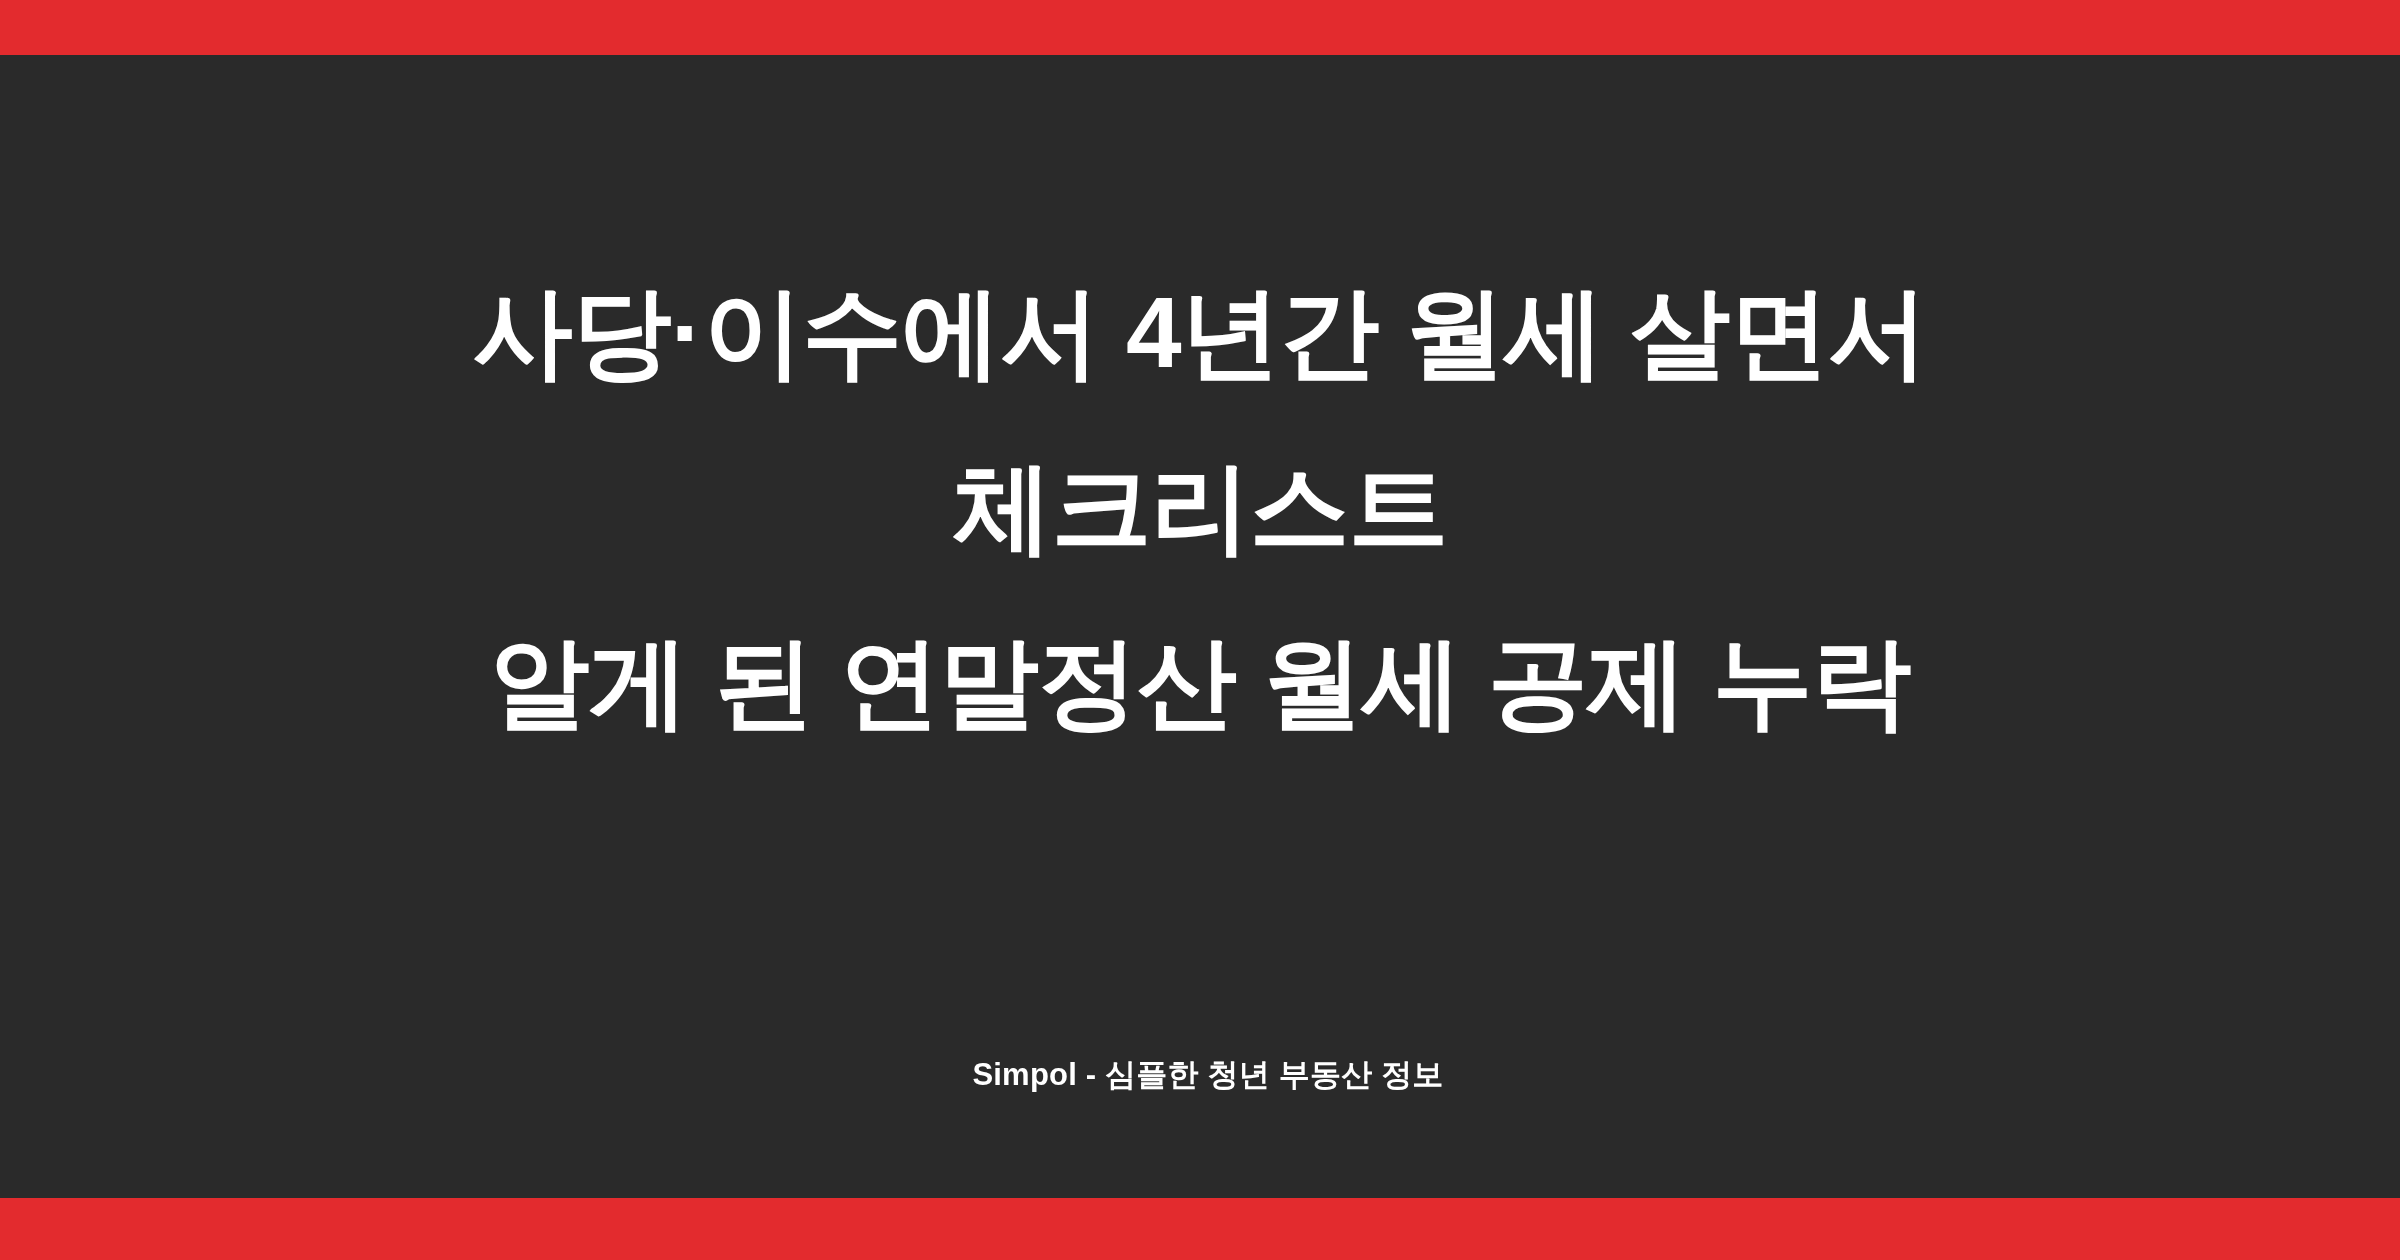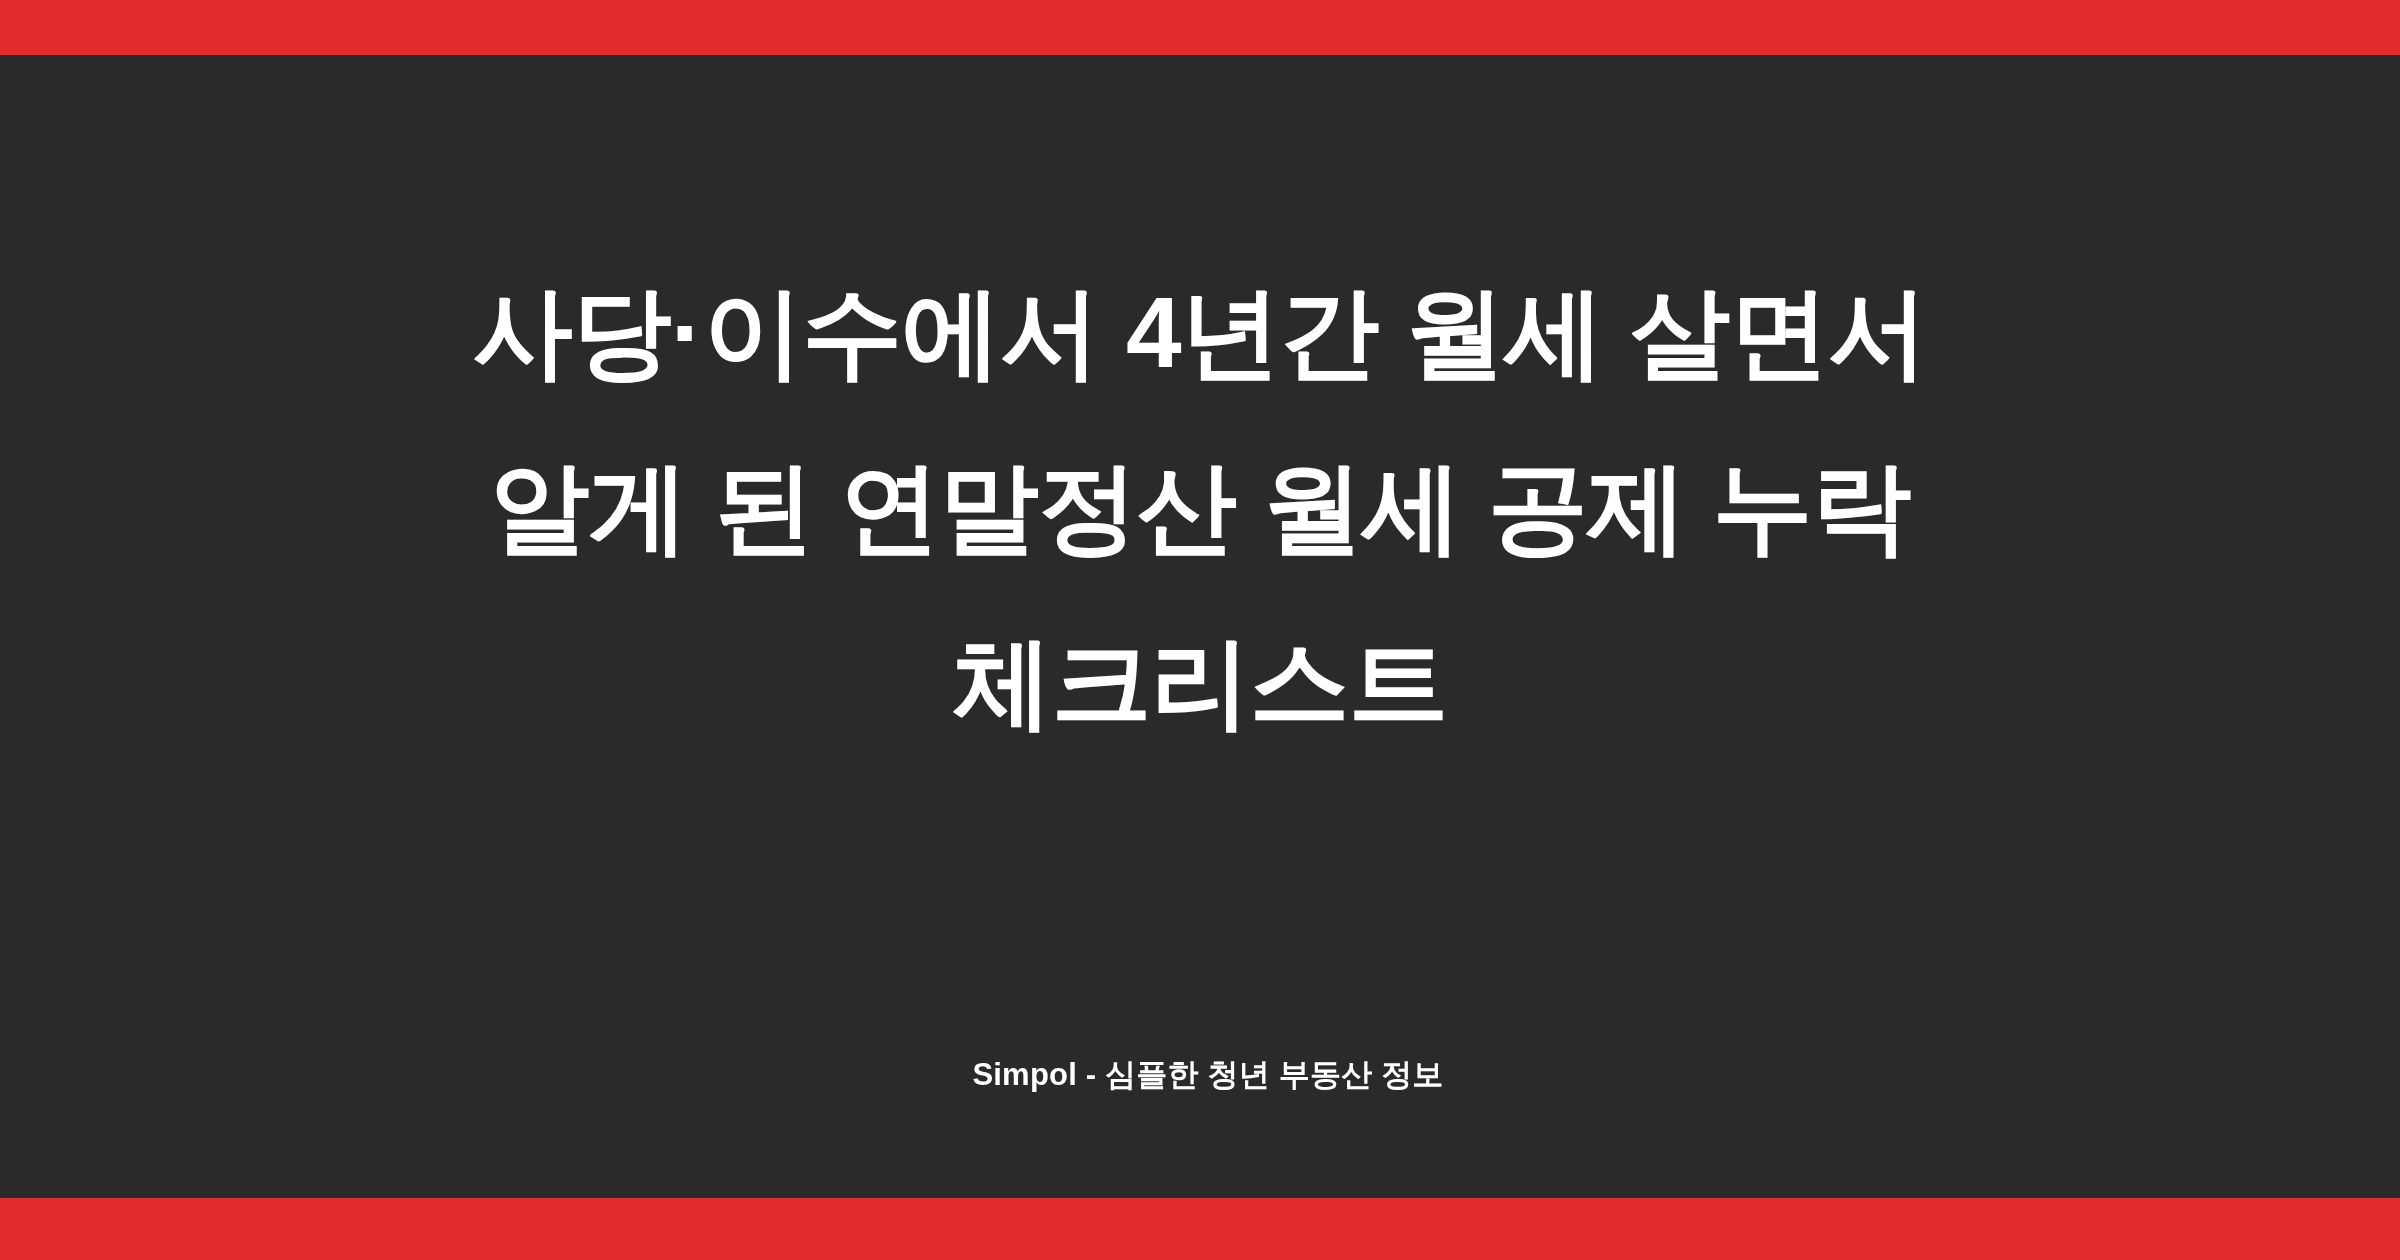--- a/index.html
+++ b/index.html
@@ -86,22 +86,22 @@
 <body>
 
 <div class="card">
 
   <div class="accent-bar accent-bar-top"></div>
 
   <div class="card-body">
 
     <div class="title-block">
       <span class="title-line">사당·이수에서 4년간 월세 살면서</span>
+      <span class="title-line">체크리스트</span>
       <span class="title-line">알게 된 연말정산 월세 공제 누락</span>
-      <span class="title-line">체크리스트</span>
     </div>
 
     <div class="footer-block">
       <span class="footer-text">Simpol - 심플한 청년 부동산 정보</span>
     </div>
 
   </div>
 
   <div class="accent-bar accent-bar-bottom"></div>
 

